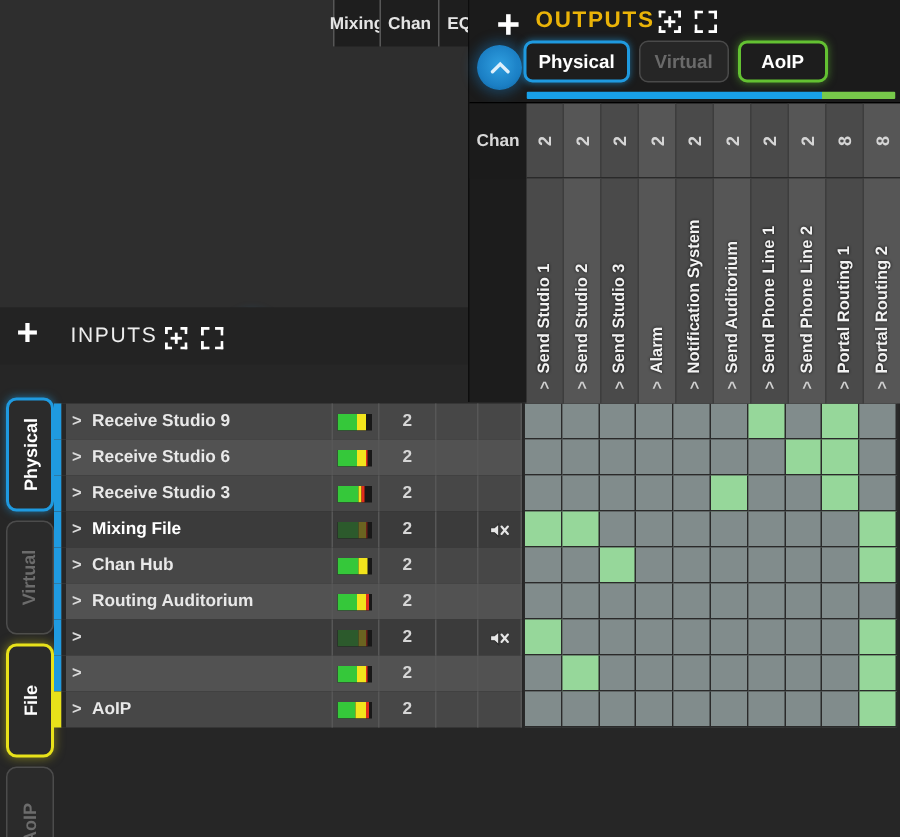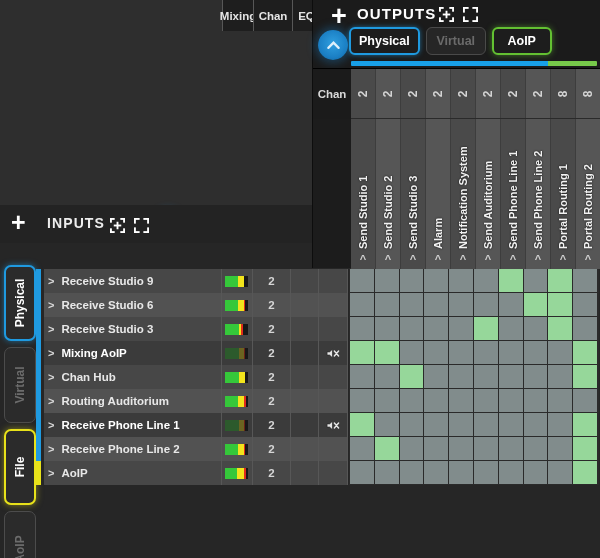--- a/index.html
+++ b/index.html
@@ -21,21 +21,21 @@
   #outputs-titlebar {
     position: relative; height: 68px; background: #1b1b1b;
   }
   .plus-icon {
     position: absolute; color: #fff; font-weight: bold;
     line-height: 1; user-select: none;
   }
   #outputs-plus { left: 18px; top: 3px; font-size: 27px; }
   #outputs-title {
     position: absolute; left: 44px; top: 5px;
-    color: #ffffff; font-size: 15px; font-weight: bold; letter-spacing: 1.1px;
+    color: #eab308; font-size: 15px; font-weight: bold; letter-spacing: 1.1px;
   }
   .ico-collapse, .ico-expand {
     position: absolute; width: 15px; height: 15px;
   }
   #outputs-ico-collapse { left: 126px; top: 7px; }
   #outputs-ico-expand   { left: 150px; top: 7px; }
 
   .round-btn {
     position: absolute; border-radius: 50%;
     display: flex; align-items: center; justify-content: center;
@@ -112,21 +112,21 @@
 
   
   #inputs-panel {
     position: absolute; left: 0; top: 205px; width: 600px; height: 353px;
     background: #262626; z-index: 4;
   }
   #inputs-titlebar { position: relative; height: 38px; background: #232323; width: 348px; }
   #inputs-plus { left: 11px; top: 5px; font-size: 25px; }
   #inputs-title {
     position: absolute; left: 47px; top: 10px;
-    color: #ededed; font-size: 14px; font-weight: bold; letter-spacing: 1.1px;
+    color: #ededed; font-size: 14px; font-weight: normal; letter-spacing: 1.1px;
   }
   #inputs-ico-collapse { left: 110px; top: 13px; }
   #inputs-ico-expand   { left: 134px; top: 13px; }
   #inputs-next-btn {
     left: 155px; top: 210px; width: 26px; height: 26px;
     background: radial-gradient(circle at 50% 45%, #36a6e4 0%, #1c85c8 62%, #0f649b 100%);
     box-shadow: 0 0 7px 2px rgba(30,130,200,.35);
     position: absolute; border-radius: 50%;
     display: flex; align-items: center; justify-content: center;
   }
@@ -469,21 +469,21 @@
           </div>
           <div class="cell-chan">2</div>
           <div class="cell-eq"></div>
           <div class="cell-trim"></div>
         </div>
         <div class="in-row rowSel">
           <div class="row-strip" style="background: rgb(31, 154, 224);"></div>
           <div class="row-gap"></div>
           <div class="row-name">
             <span class="row-chev">&gt;</span>
-            <span class="row-label">Mixing AoIP</span>
+            <span class="row-label">Mixing File</span>
           </div>
           <div class="cell-meter">
             <div class="meter">
               <i style="width:62%;background:#2c5a2c"></i>
               <i style="width:18%;background:#6b6320"></i>
               <i style="width:8%;background:#6b2018"></i>
             </div>
           </div>
           <div class="cell-chan">2</div>
           <div class="cell-eq"></div>
@@ -528,21 +528,20 @@
           </div>
           <div class="cell-chan">2</div>
           <div class="cell-eq"></div>
           <div class="cell-trim"></div>
         </div>
         <div class="in-row rowSel">
           <div class="row-strip" style="background: rgb(31, 154, 224);"></div>
           <div class="row-gap"></div>
           <div class="row-name">
             <span class="row-chev">&gt;</span>
-            <span class="row-label">Receive Phone Line 1</span>
           </div>
           <div class="cell-meter">
             <div class="meter">
               <i style="width:58%;background:#2c5a2c"></i>
               <i style="width:22%;background:#6b6320"></i>
               <i style="width:8%;background:#6b2018"></i>
             </div>
           </div>
           <div class="cell-chan">2</div>
           <div class="cell-eq"></div>
@@ -551,21 +550,20 @@
               <path d="M1 4.6 H4 L7.4 1.4 V11.6 L4 8.4 H1 Z" fill="#e6e6e6" stroke="#2a2a2a" stroke-width="0.8"></path>
               <path d="M9.6 3.6 L14.6 9.4 M14.6 3.6 L9.6 9.4" stroke="#e6e6e6" stroke-width="1.7" stroke-linecap="round"></path>
             </svg>
           </div>
         </div>
         <div class="in-row rowB">
           <div class="row-strip" style="background: rgb(31, 154, 224);"></div>
           <div class="row-gap"></div>
           <div class="row-name">
             <span class="row-chev">&gt;</span>
-            <span class="row-label">Receive Phone Line 2</span>
           </div>
           <div class="cell-meter">
             <div class="meter">
               <i style="width:55%;background:#35c83a"></i>
               <i style="width:28%;background:#f2e41c"></i>
               <i style="width:5%;background:#e02c1c"></i>
             </div>
           </div>
           <div class="cell-chan">2</div>
           <div class="cell-eq"></div>

